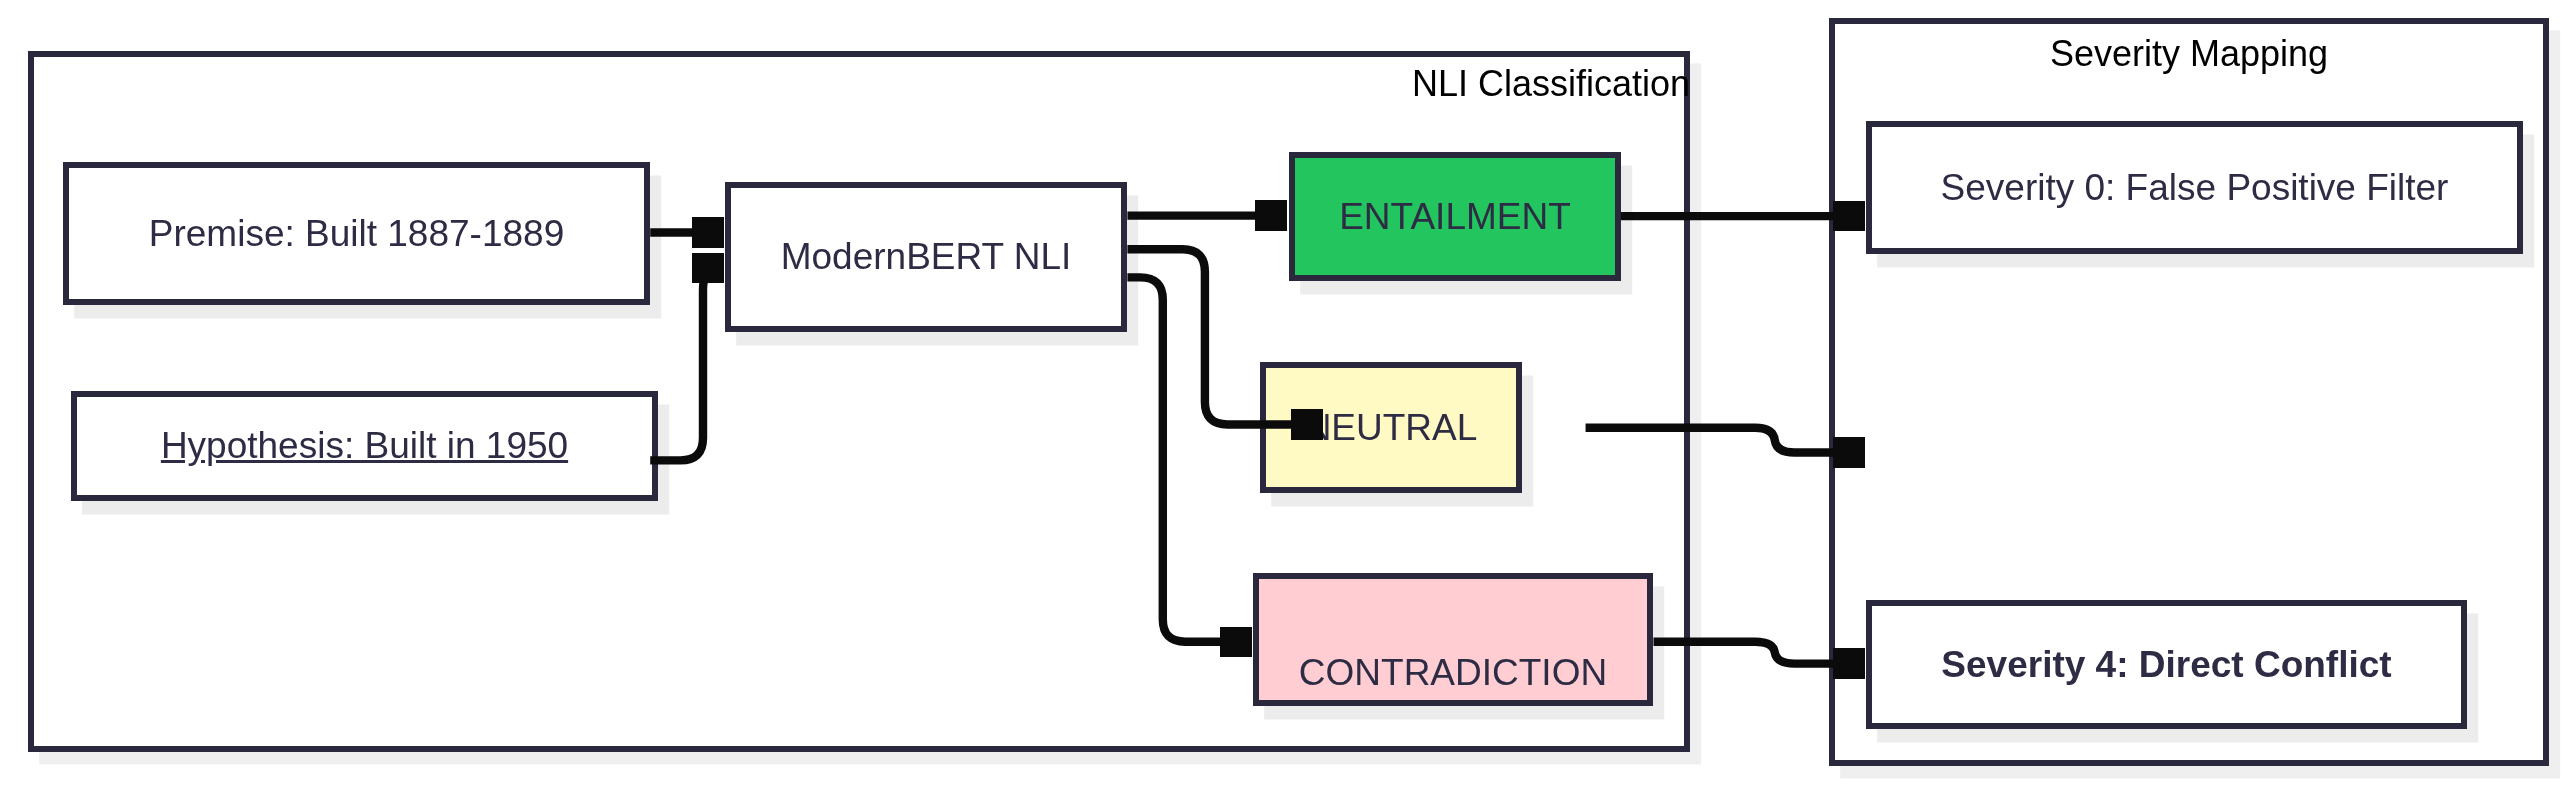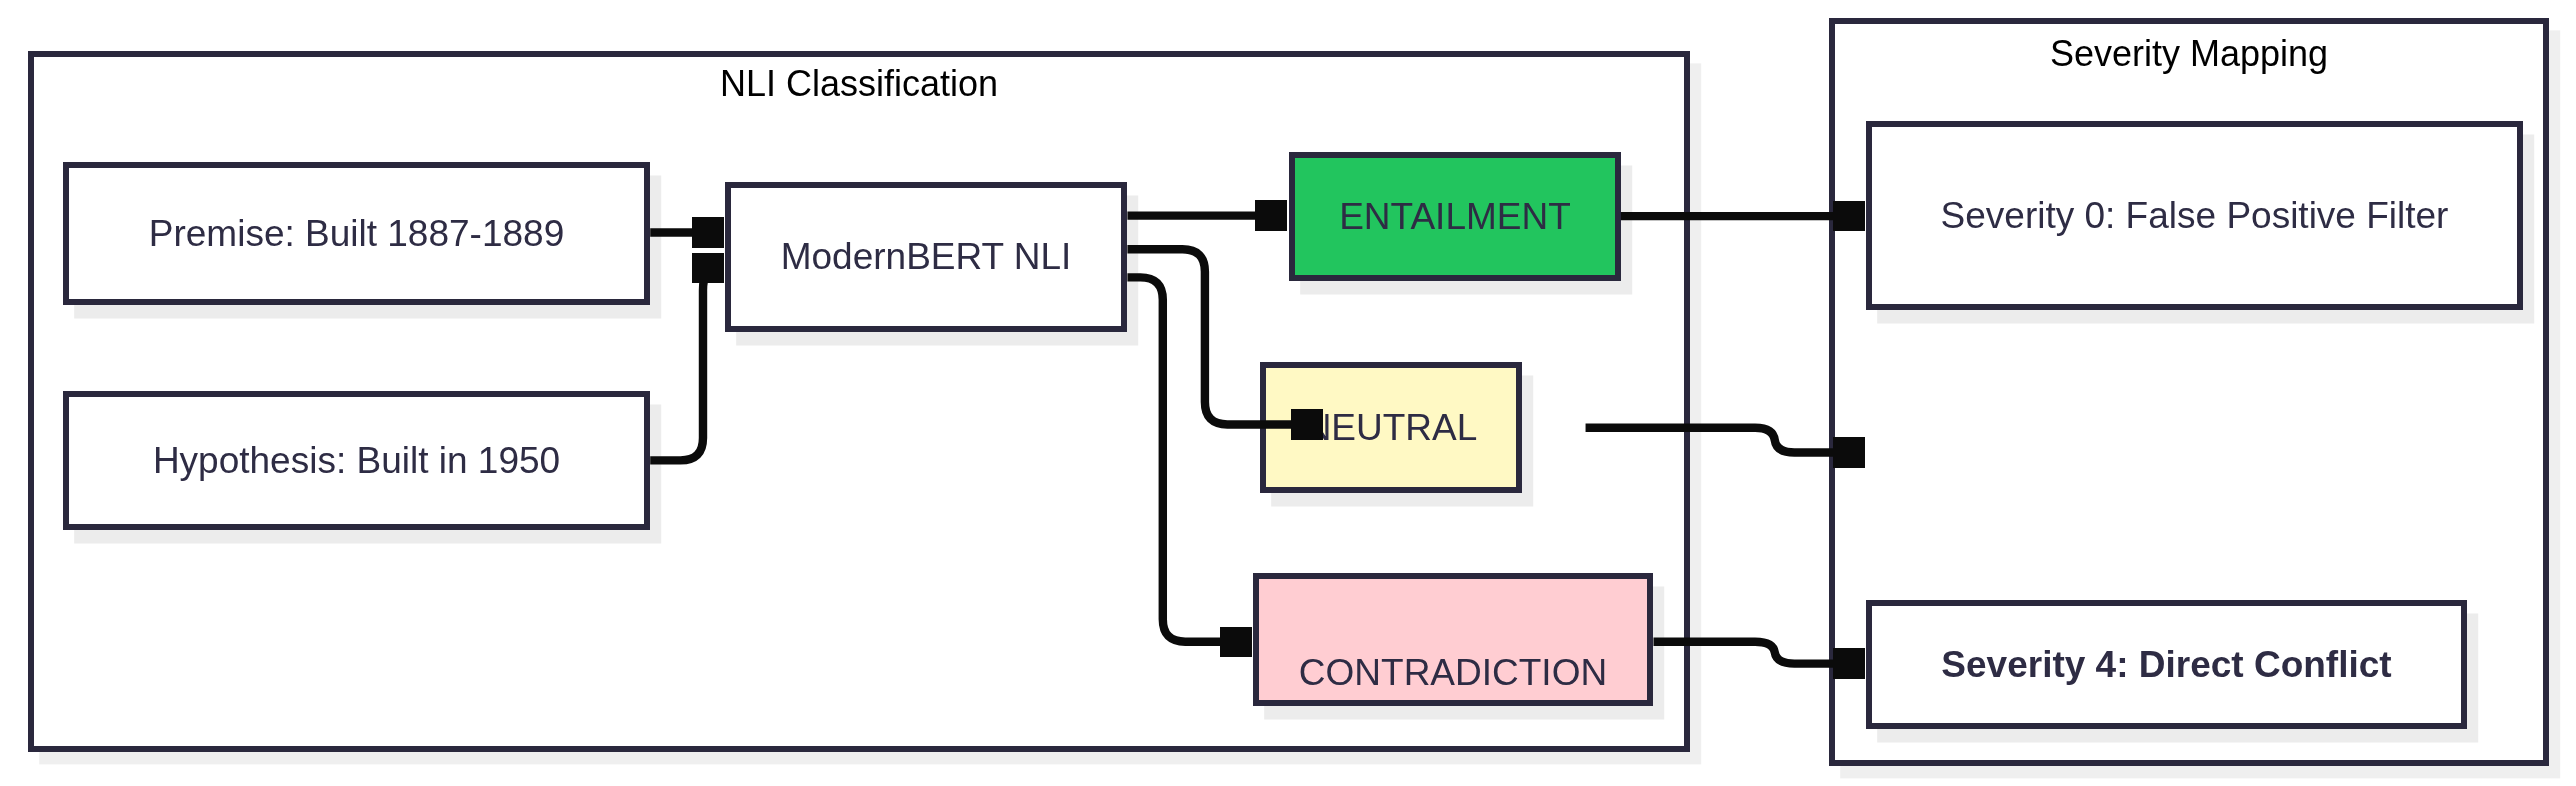--- a/index.html
+++ b/index.html
@@ -66,48 +66,48 @@
   }
 </style>
 </head>
 <body>
 
 <div class="stage">
 
   <div class="container-box" style="left:28px; top:51px; width:1662px; height:701px;"></div>
   <div class="container-box" style="left:1829px; top:18px; width:720px; height:748px;"></div>
 
-  <div class="container-title" style="left:28px; top:64px; width:1662px;">NLI Classification</div>
+  <div class="container-title" style="left:28px; top:64px; width:1662px;text-align:right;">NLI Classification</div>
   <div class="container-title" style="left:1829px; top:34px; width:720px;">Severity Mapping</div>
 
   <div class="node" style="left:63px; top:162px; width:587px; height:143px;text-align:center;">
     <span class="label">Premise: Built 1887-1889</span>
   </div>
 
-  <div class="node" style="left:63px; top:391px; width:587px; height:139px;">
+  <div class="node" style="left:71px; top:391px; width:587px; height:110px;text-decoration:underline;">
     <span class="label">Hypothesis: Built in 1950</span>
   </div>
 
   <div class="node" style="left:725px; top:182px; width:402px; height:150px;">
     <span class="label">ModernBERT NLI</span>
   </div>
 
   <div class="node node-entailment" style="left:1289px; top:152px; width:332px; height:129px;">
     <span class="label">ENTAILMENT</span>
   </div>
 
   <div class="node node-neutral" style="left:1260px; top:362px; width:262px; height:131px;">
     <span class="label">NEUTRAL</span>
   </div>
 
   <div class="node node-contradiction" style="left:1253px; top:573px; width:400px; height:133px;">
     <span class="label">CONTRADICTION</span>
   </div>
 
-  <div class="node node-severity0" style="left:1866px; top:121px; width:657px; height:189px;">
+  <div class="node node-severity0" style="left:1866px; top:121px; width:657px; height:133px;">
     <span class="label">Severity 0: False Positive Filter</span>
   </div>
 
 
   <div class="node" style="left:1866px; top:600px; width:601px; height:129px;font-weight:bold;">
     <span class="label">Severity 4: Direct Conflict</span>
   </div>
 
   <svg class="edges" viewBox="0 0 4588 1400" xmlns="http://www.w3.org/2000/svg">
     <defs>

